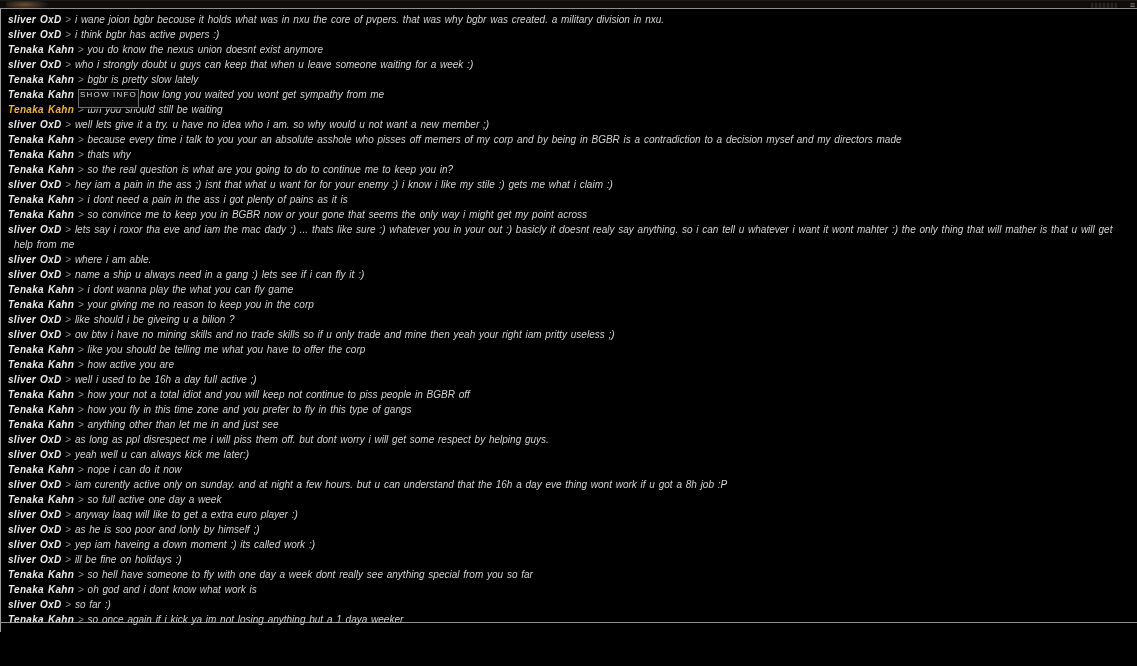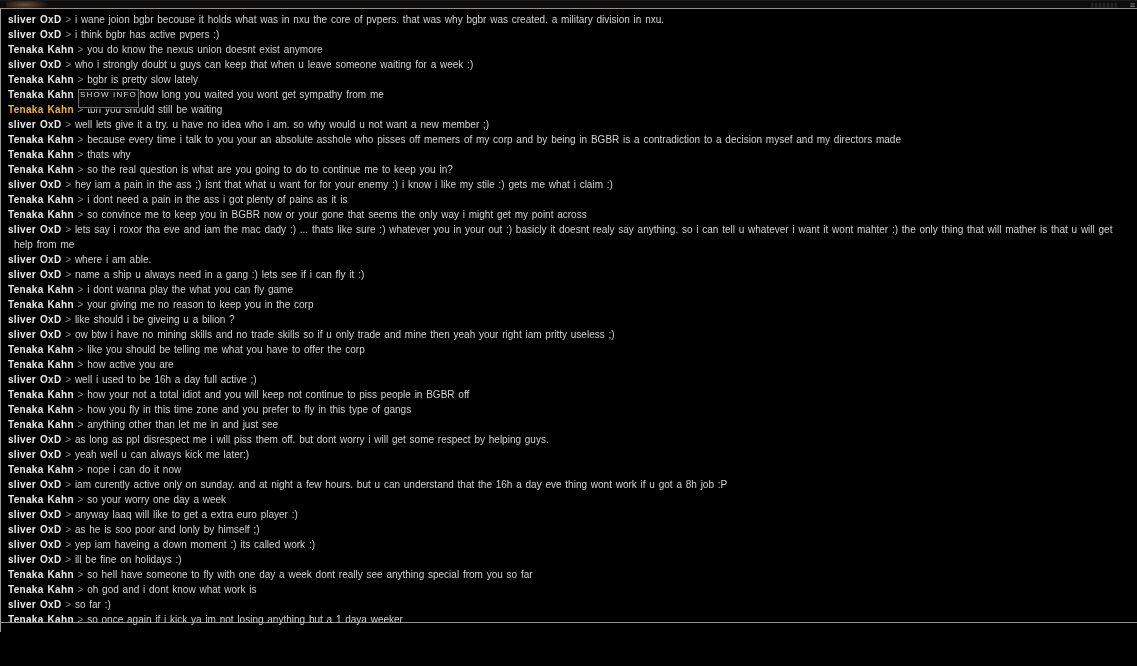--- a/index.html
+++ b/index.html
@@ -59,24 +59,25 @@
     padding-left: 6px;
     text-indent: -6px;
     white-space: normal;
     word-spacing: 1px;
   }
   .speaker {
     font-weight: bold;
     color: #e9e9e9;
     letter-spacing: .3px;
     cursor: pointer;
+    font-style: italic;
   }
   .speaker.highlight { color: #f3b61e; }
   .sep { color: #8f8f8f; }
-  .text { color: #d2d2d2; }
+  .text { color: #d2d2d2; font-style: italic; }
   
   .bottom-line {
     position: absolute; top: 622px; left: 1px;
     width: 1136px; height: 1px;
     background: #a9a9a9;
     opacity: .85;
   }
   
   .tooltip {
     position: absolute; left: 78px; top: 89px;
@@ -136,21 +137,21 @@
       <div class="msg"><span class="speaker">Tenaka Kahn</span><span class="sep"> &gt; </span><span class="text">like you should be telling me what you have to offer the corp</span></div>
       <div class="msg"><span class="speaker">Tenaka Kahn</span><span class="sep"> &gt; </span><span class="text">how active you are</span></div>
       <div class="msg"><span class="speaker">sliver OxD</span><span class="sep"> &gt; </span><span class="text">well i used to be 16h a day full active ;)</span></div>
       <div class="msg"><span class="speaker">Tenaka Kahn</span><span class="sep"> &gt; </span><span class="text">how your not a total idiot and you will keep not continue to piss people in BGBR off</span></div>
       <div class="msg"><span class="speaker">Tenaka Kahn</span><span class="sep"> &gt; </span><span class="text">how you fly in this time zone and you prefer to fly in this type of gangs</span></div>
       <div class="msg"><span class="speaker">Tenaka Kahn</span><span class="sep"> &gt; </span><span class="text">anything other than let me in and just see</span></div>
       <div class="msg"><span class="speaker">sliver OxD</span><span class="sep"> &gt; </span><span class="text">as long as ppl disrespect me i will piss them off. but dont worry i will get some respect by helping guys.</span></div>
       <div class="msg"><span class="speaker">sliver OxD</span><span class="sep"> &gt; </span><span class="text">yeah well u can always kick me later:)</span></div>
       <div class="msg"><span class="speaker">Tenaka Kahn</span><span class="sep"> &gt; </span><span class="text">nope i can do it now</span></div>
       <div class="msg"><span class="speaker">sliver OxD</span><span class="sep"> &gt; </span><span class="text">iam curently active only on sunday. and at night a few hours. but u can understand that the 16h a day eve thing wont work if u got a 8h job :P</span></div>
-      <div class="msg"><span class="speaker">Tenaka Kahn</span><span class="sep"> &gt; </span><span class="text">so your worry one day a week</span></div>
+      <div class="msg"><span class="speaker">Tenaka Kahn</span><span class="sep"> &gt; </span><span class="text">so full active one day a week</span></div>
       <div class="msg"><span class="speaker">sliver OxD</span><span class="sep"> &gt; </span><span class="text">anyway laaq will like to get a extra euro player :)</span></div>
       <div class="msg"><span class="speaker">sliver OxD</span><span class="sep"> &gt; </span><span class="text">as he is soo poor and lonly by himself ;)</span></div>
       <div class="msg"><span class="speaker">sliver OxD</span><span class="sep"> &gt; </span><span class="text">yep iam haveing a down moment :) its called work :)</span></div>
       <div class="msg"><span class="speaker">sliver OxD</span><span class="sep"> &gt; </span><span class="text">ill be fine on holidays :)</span></div>
       <div class="msg"><span class="speaker">Tenaka Kahn</span><span class="sep"> &gt; </span><span class="text">so hell have someone to fly with one day a week dont really see anything special from you so far</span></div>
       <div class="msg"><span class="speaker">Tenaka Kahn</span><span class="sep"> &gt; </span><span class="text">oh god and i dont know what work is</span></div>
       <div class="msg"><span class="speaker">sliver OxD</span><span class="sep"> &gt; </span><span class="text">so far :)</span></div>
       <div class="msg"><span class="speaker">Tenaka Kahn</span><span class="sep"> &gt; </span><span class="text">so once again if i kick ya im not losing anything but a 1 daya weeker</span></div>
     </div>
 </div>

